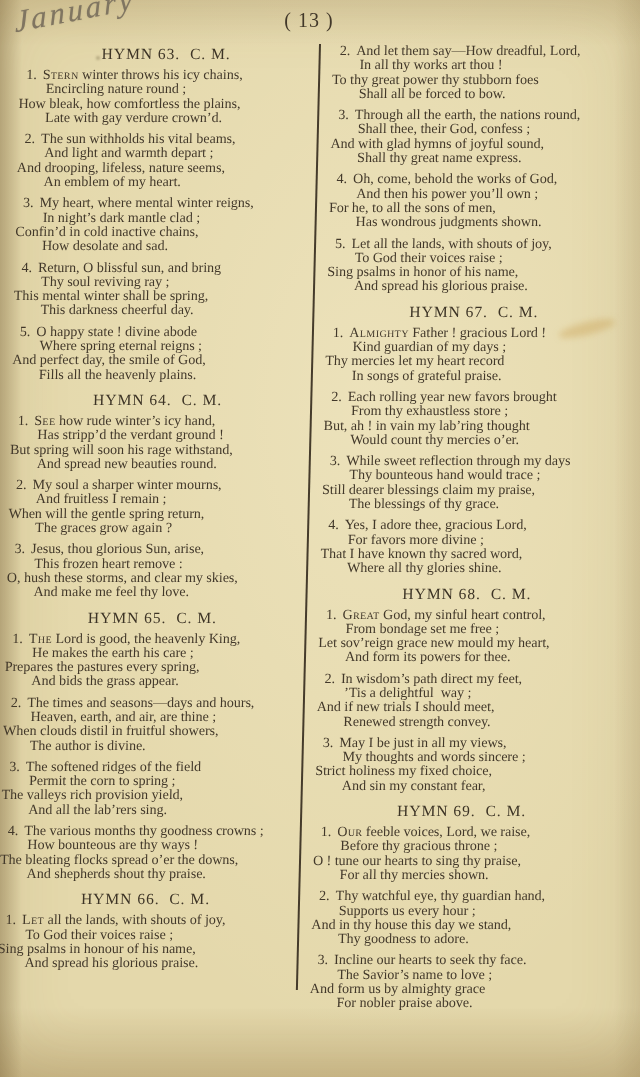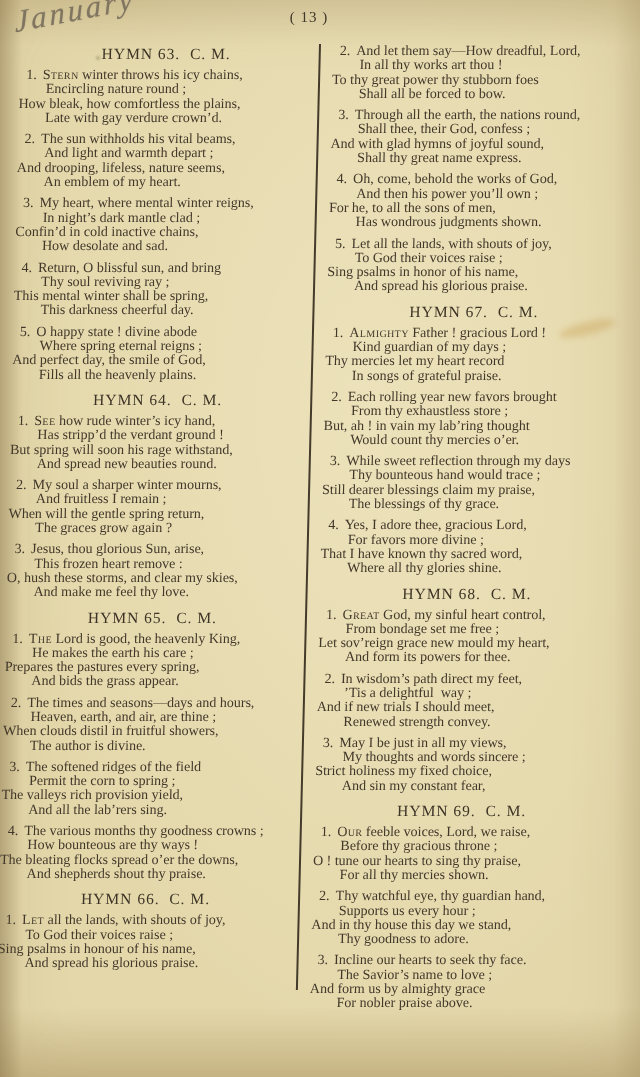--- a/index.html
+++ b/index.html
@@ -24,21 +24,21 @@
     position:absolute;left:14px;top:6px;
     font-style:italic;font-size:31px;line-height:1;
     color:rgba(122,111,93,0.88);
     letter-spacing:3px;
     transform:rotate(-11deg) skewX(-8deg);
     transform-origin:left top;
     text-shadow:0 0 1px rgba(122,111,93,0.5);
   }
   .page-number{
     position:absolute;top:9px;left:0;right:22px;
-    text-align:center;font-size:15px;letter-spacing:1px;
+    text-align:center;font-size:20px;letter-spacing:1px;
     white-space:pre;
   }
   .content{
     position:absolute;top:44px;left:20px;right:6px;
     display:flex;
     transform:skewX(-1.4deg);
     transform-origin:0 0;
   }
   .column{min-width:0;}
   .column.left{width:299px;}

